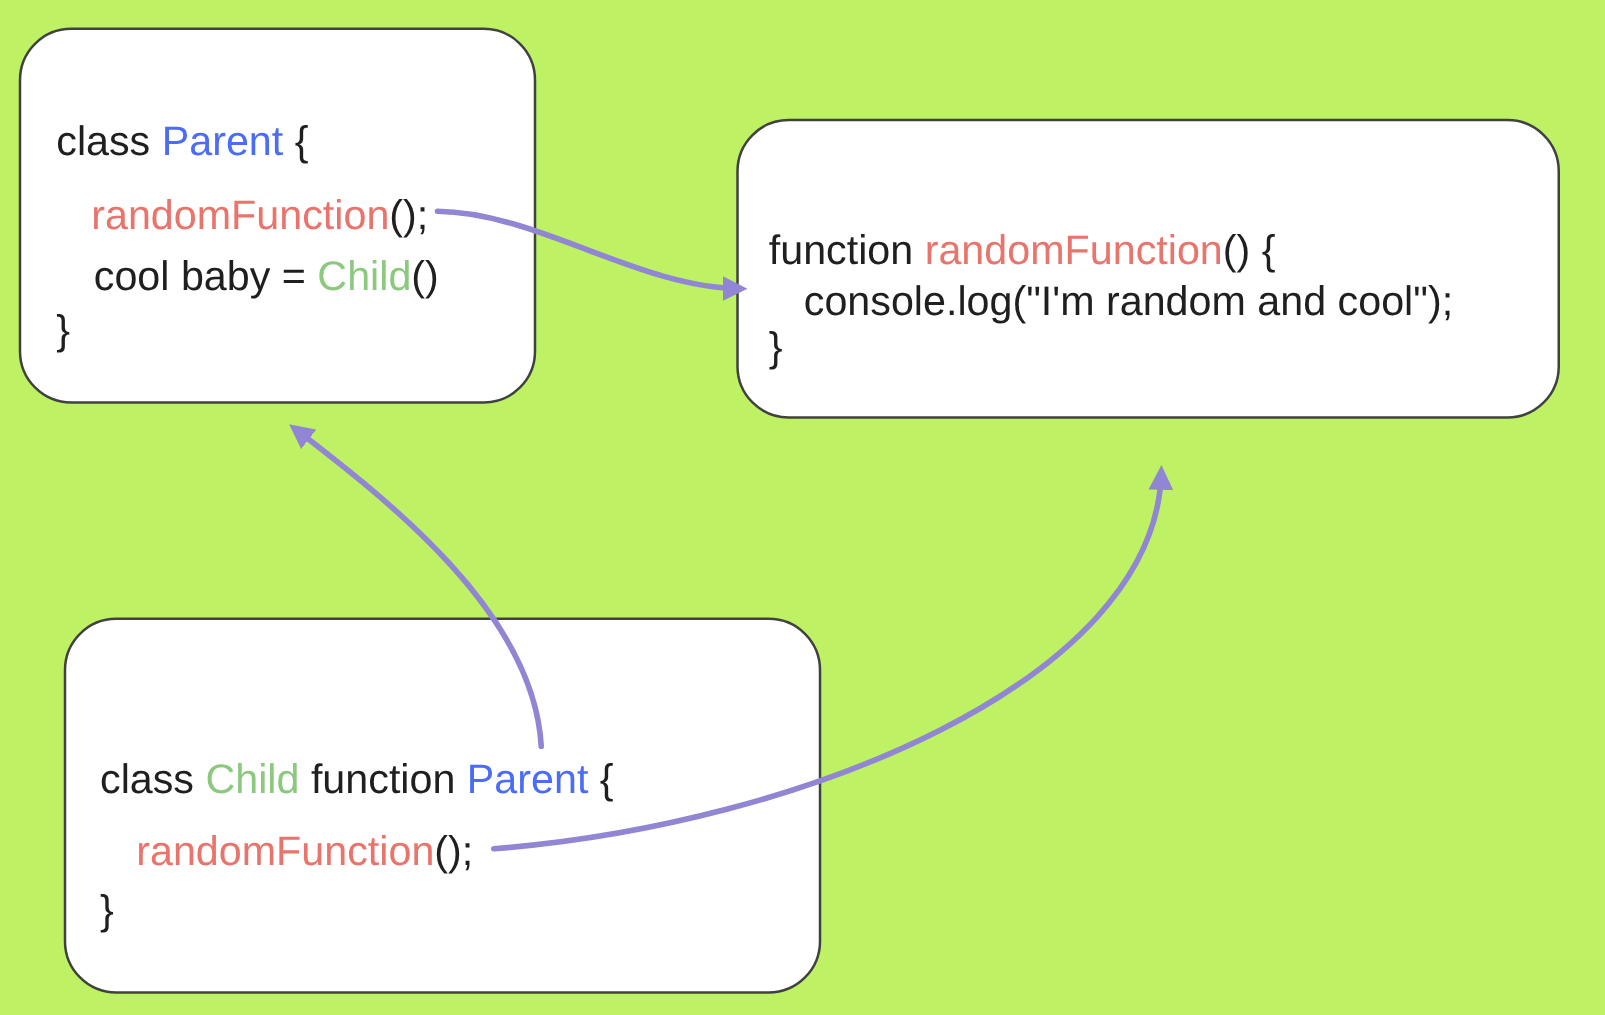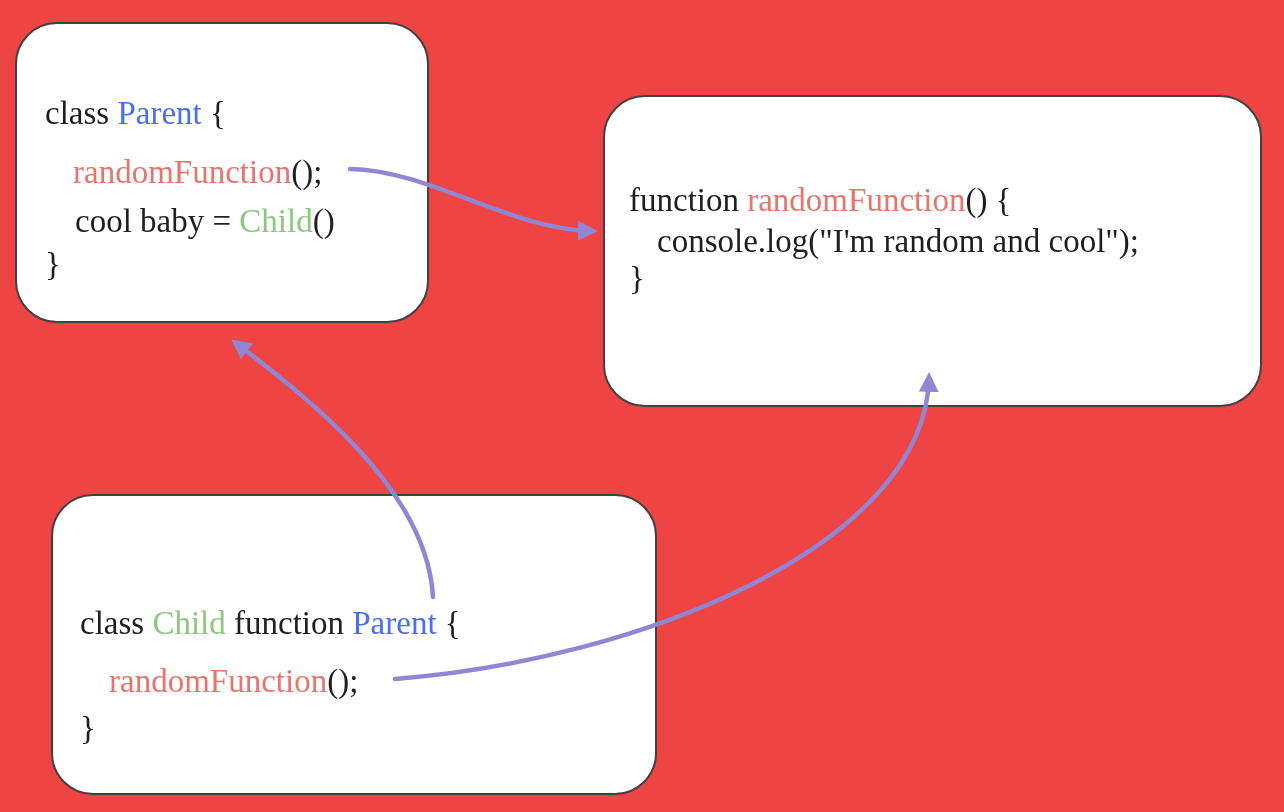--- a/index.html
+++ b/index.html
@@ -1,32 +1,32 @@
 <!DOCTYPE html>
 <html><head>
 <meta charset="utf-8">
 <style>
   html, body { margin: 0; padding: 0; background: #ffffff; }
   .canvas {
     position: relative;
     width: 1284px;
     height: 812px;
-    background: #ef4444;
+    background: #bef264;
     overflow: hidden;
-    font-family: Liberation Serif, serif;
+    font-family: Liberation Sans, sans-serif;
   }
   .code-box {
     position: absolute;
     box-sizing: border-box;
     background: #ffffff;
     border: 2px solid #414141;
     border-radius: 42px;
   }
   .box-parent   { left: 15px;  top: 22px;  width: 414px; height: 301px; }
-  .box-function { left: 603px; top: 95px;  width: 659px; height: 312px; }
+  .box-function { left: 589px; top: 95px;  width: 659px; height: 240px; }
   .box-child    { left: 51px;  top: 494px; width: 606px; height: 301px; }
 
   .code-line {
     position: absolute;
     font-size: 33px;
     line-height: 1.1;
     color: #1f1f1f;
     white-space: pre;
   }
   

